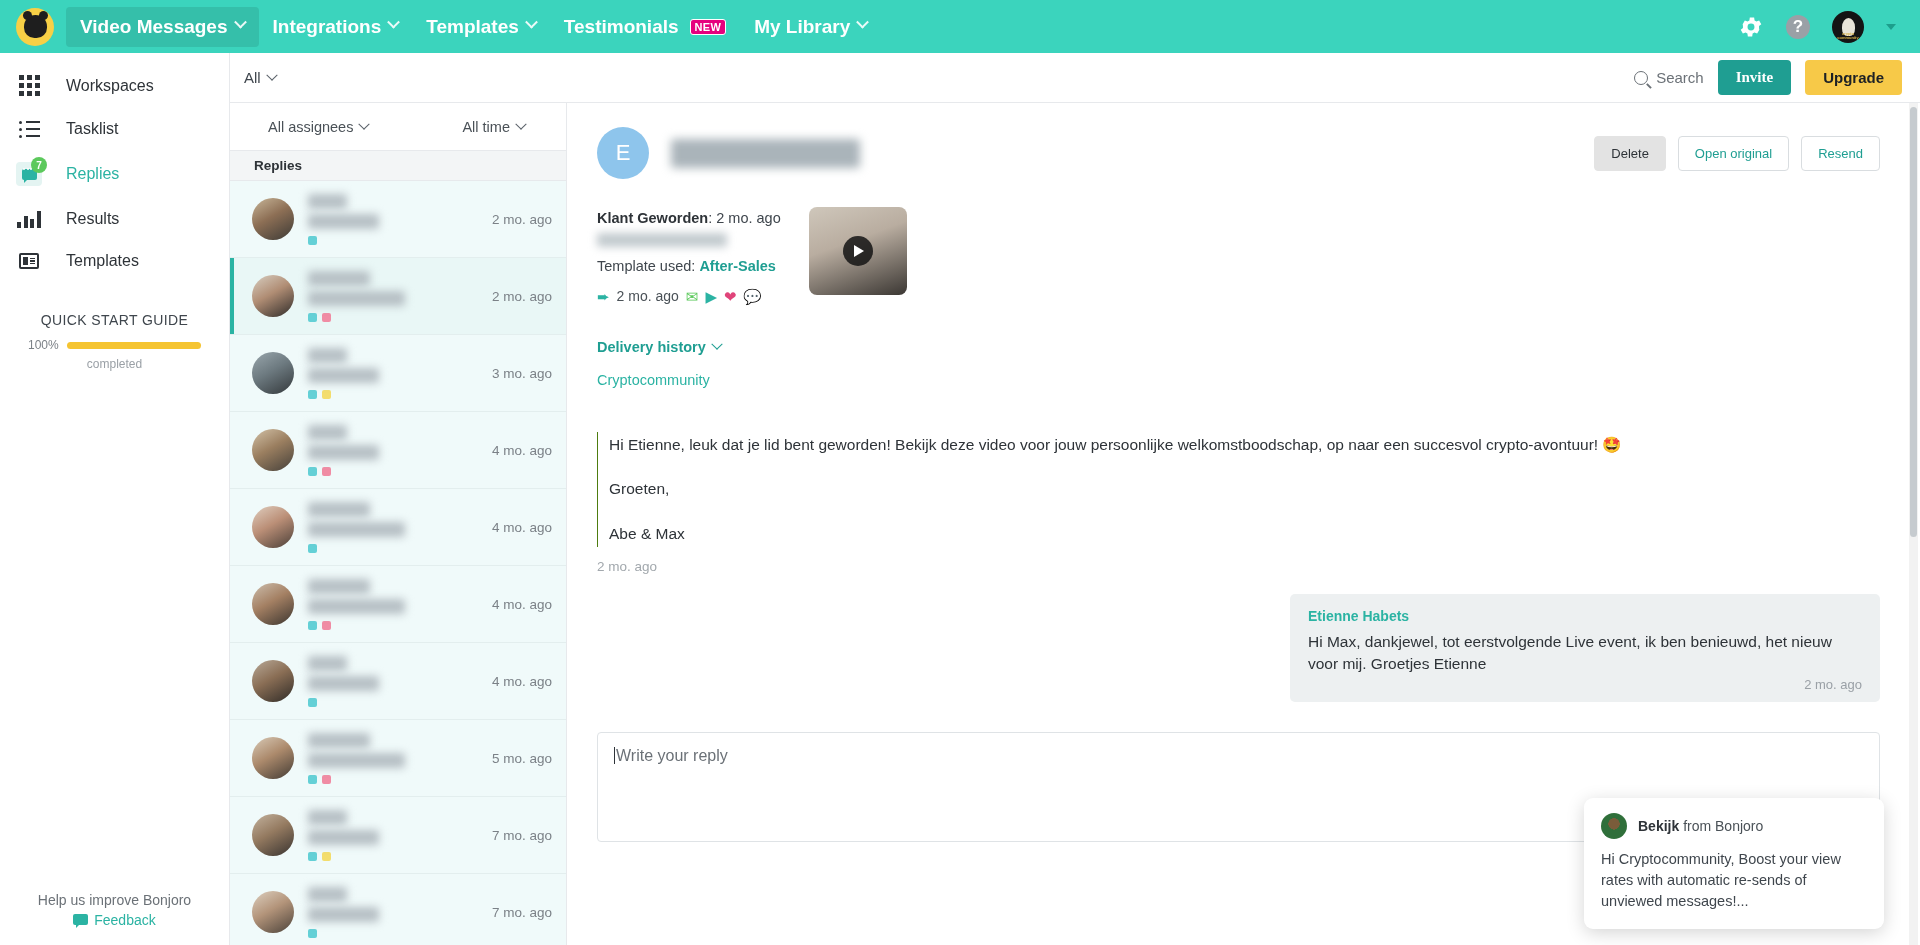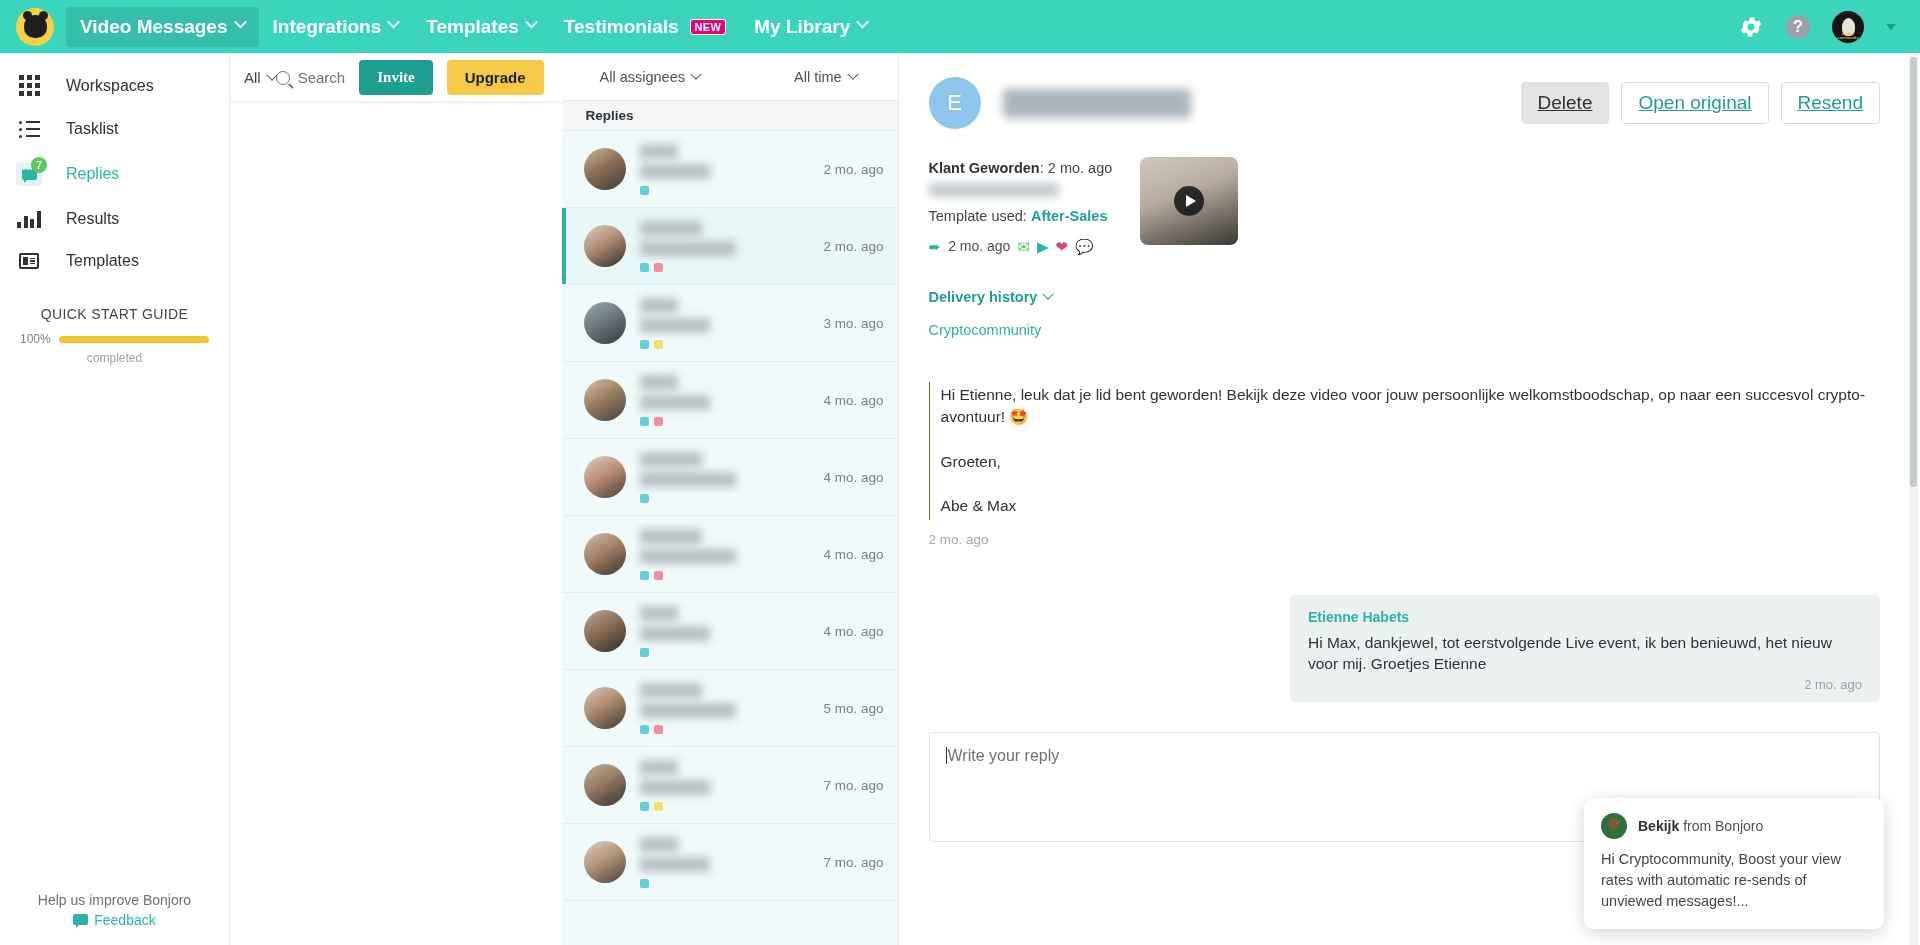--- a/index.html
+++ b/index.html
@@ -95,36 +95,36 @@
   .bubble-a { width: 15px; height: 11px; background: #2bb3a3; border-radius: 2px; position: relative; }
   .bubble-a:after { content:""; position:absolute; left:2px; bottom:-3px; border-left:4px solid #2bb3a3;
     border-bottom:4px solid transparent; }
   .bubble-dots { position: absolute; top: 6px; left: 7px; display: flex; gap: 1.5px; }
   .bubble-dots i { width: 2px; height: 2px; background: #fff; border-radius: 50%; }
   .rep-badge {
     position: absolute; top: -5px; right: -5px; background: #5cc95c; color: #fff;
     font-size: 10px; font-weight: bold; width: 16px; height: 16px; border-radius: 50%;
     display: flex; align-items: center; justify-content: center;
   }
-  .qsg { margin-top: 16px; padding: 8px 20px 0; text-align: center; }
+  .qsg { margin-top: 22px; padding: 8px 28px 0; text-align: center; }
   .qsg-title { font-size: 14px; color: #3f464d; letter-spacing: .4px; }
   .qsg-row { display: flex; align-items: center; gap: 8px; margin-top: 10px; }
   .qsg-pct { font-size: 12px; color: #7b8187; }
   .qsg-bar { flex: 1; height: 7px; border-radius: 4px; background: #f5c431; }
   .qsg-done { font-size: 12px; color: #9aa0a6; margin-top: 5px; }
   .side-foot { margin-top: auto; padding: 0 10px 16px; text-align: center; }
   .side-foot .t1 { font-size: 14px; color: #6b7177; }
   .side-foot .t2 { font-size: 14px; color: #2bb3a3; margin-top: 4px; display: inline-flex;
     align-items: center; gap: 6px; cursor: pointer; }
   .fb-ic { width: 15px; height: 11px; background: #2bb3a3; border-radius: 2px; position: relative; display: block; }
   .fb-ic:after { content:""; position:absolute; left:3px; bottom:-3px; border-left:4px solid #2bb3a3;
     border-bottom:4px solid transparent; }
 
   
-  .content { flex: 1; display: flex; flex-direction: row; min-width: 0; }
+  .content { flex: 1; display: flex; flex-direction: column; min-width: 0; }
   .subbar {
     height: 50px; flex: 0 0 50px; border-bottom: 1px solid #e7e9ec; background: #fff;
     display: flex; align-items: center; padding: 0 18px 0 14px;
   }
   .subbar-left { font-size: 15px; color: #3f464d; display: flex; align-items: center; gap: 7px; cursor: pointer; }
   .dcaret { width: 8px; height: 8px; border-right: 1.6px solid #5a6169; border-bottom: 1.6px solid #5a6169;
     transform: rotate(45deg) translate(-2px,-2px); display: inline-block; }
   .subbar-right { margin-left: auto; display: flex; align-items: center; gap: 14px; }
   .search-btn { display: flex; align-items: center; gap: 8px; color: #6b7177; font-size: 15px; cursor: pointer; }
   .mag { width: 14px; height: 14px; border: 1.8px solid #6b7177; border-radius: 50%; position: relative; display: block; }
@@ -161,22 +161,22 @@
 
   
   .detail { flex: 1; display: flex; flex-direction: column; min-width: 0; position: relative; background: #fff; }
   .detail-scroll { flex: 1; overflow: hidden; padding: 0; position: relative; }
   .dhead { display: flex; align-items: center; padding: 24px 40px 10px 30px; }
   .dhead .big-av { width: 52px; height: 52px; border-radius: 50%; background: #8ec5ec; color: #fff;
     font-size: 22px; display: flex; align-items: center; justify-content: center; flex: 0 0 52px; }
   .dhead .dname { font-size: 25px; font-weight: bold; color: #2e3338; margin-left: 22px;
     filter: blur(5px); background: #aab4ba; color: transparent; border-radius: 3px; padding: 0 4px; }
   .dhead .acts { margin-left: auto; display: flex; gap: 12px; }
-  .abtn { font-size: 19px; padding: 9px 16px; border-radius: 4px; cursor: pointer;
-    font-family: "Liberation Sans", sans-serif; text-decoration: underline; }
+  .abtn { font-size: 13px; padding: 9px 16px; border-radius: 4px; cursor: pointer;
+    font-family: "Liberation Sans", sans-serif; }
   .abtn.del { background: #e3e3e3; color: #2e3338; border: 1px solid #e3e3e3; }
   .abtn.outl { background: #fff; border: 1px solid #d9dde0; color: #1f9e92; }
 
   .msgmeta { display: flex; gap: 28px; padding: 18px 40px 0 30px; }
   .mm-left { font-size: 14.5px; color: #3f464d; line-height: 1.65; }
   .mm-left .lbl { font-weight: bold; color: #2e3338; }
   .mm-email { filter: blur(4px); background: #c2cace; color: transparent; border-radius: 2px;
     display: inline-block; height: 14px; width: 130px; }
   .mm-tpl a { color: #1f9e92; text-decoration: none; font-weight: bold; cursor: pointer; }
   .mm-status { display: flex; align-items: center; gap: 7px; margin-top: 6px; font-size: 14px; color: #4a5157; }
@@ -193,21 +193,21 @@
   .dhist .dh-link { color: #1f9e92; font-size: 14.5px; font-weight: bold; display: inline-flex;
     align-items: center; gap: 7px; cursor: pointer; }
   .dcaret-t { width: 8px; height: 8px; border-right: 1.8px solid #1f9e92; border-bottom: 1.8px solid #1f9e92;
     transform: rotate(45deg) translate(-2px,-2px); display: inline-block; }
   .sender { color: #2bb3a3; font-size: 14.5px; margin: 16px 0 6px; }
   .quote { border-left: 1px solid #4d7c0f; padding: 2px 0 2px 11px; margin-top: 44px; }
   .quote p { font-size: 15.5px; color: #2e3338; line-height: 1.45; margin-bottom: 22px; }
   .quote p:last-child { margin-bottom: 0; }
   .qtime { font-size: 13.5px; color: #a2a8ad; margin-top: 12px; }
 
-  .reply-bubble { margin: 48px 40px 0 auto; max-width: 590px; background: #edf0f1;
+  .reply-bubble { margin: 20px 40px 0 auto; max-width: 590px; background: #edf0f1;
     border-radius: 5px; padding: 14px 18px 10px; position: relative; }
   .reply-bubble .rb-name { color: #2bb3a3; font-size: 14px; font-weight: bold; margin-bottom: 7px; }
   .reply-bubble .rb-text { font-size: 15.5px; color: #2e3338; line-height: 1.38; }
   .reply-bubble .rb-time { font-size: 13px; color: #9aa0a6; text-align: right; margin-top: 3px; }
 
   .composer { margin: 30px 40px 0 30px; border: 1px solid #dfe3e6; border-radius: 4px;
     height: 110px; padding: 14px 16px; font-size: 16px; color: #6b7177; position: relative; }
   .composer .caret-bar { display: inline-block; width: 1px; height: 17px; background: #2e3338;
     vertical-align: -3px; margin-right: 1px; }
 

